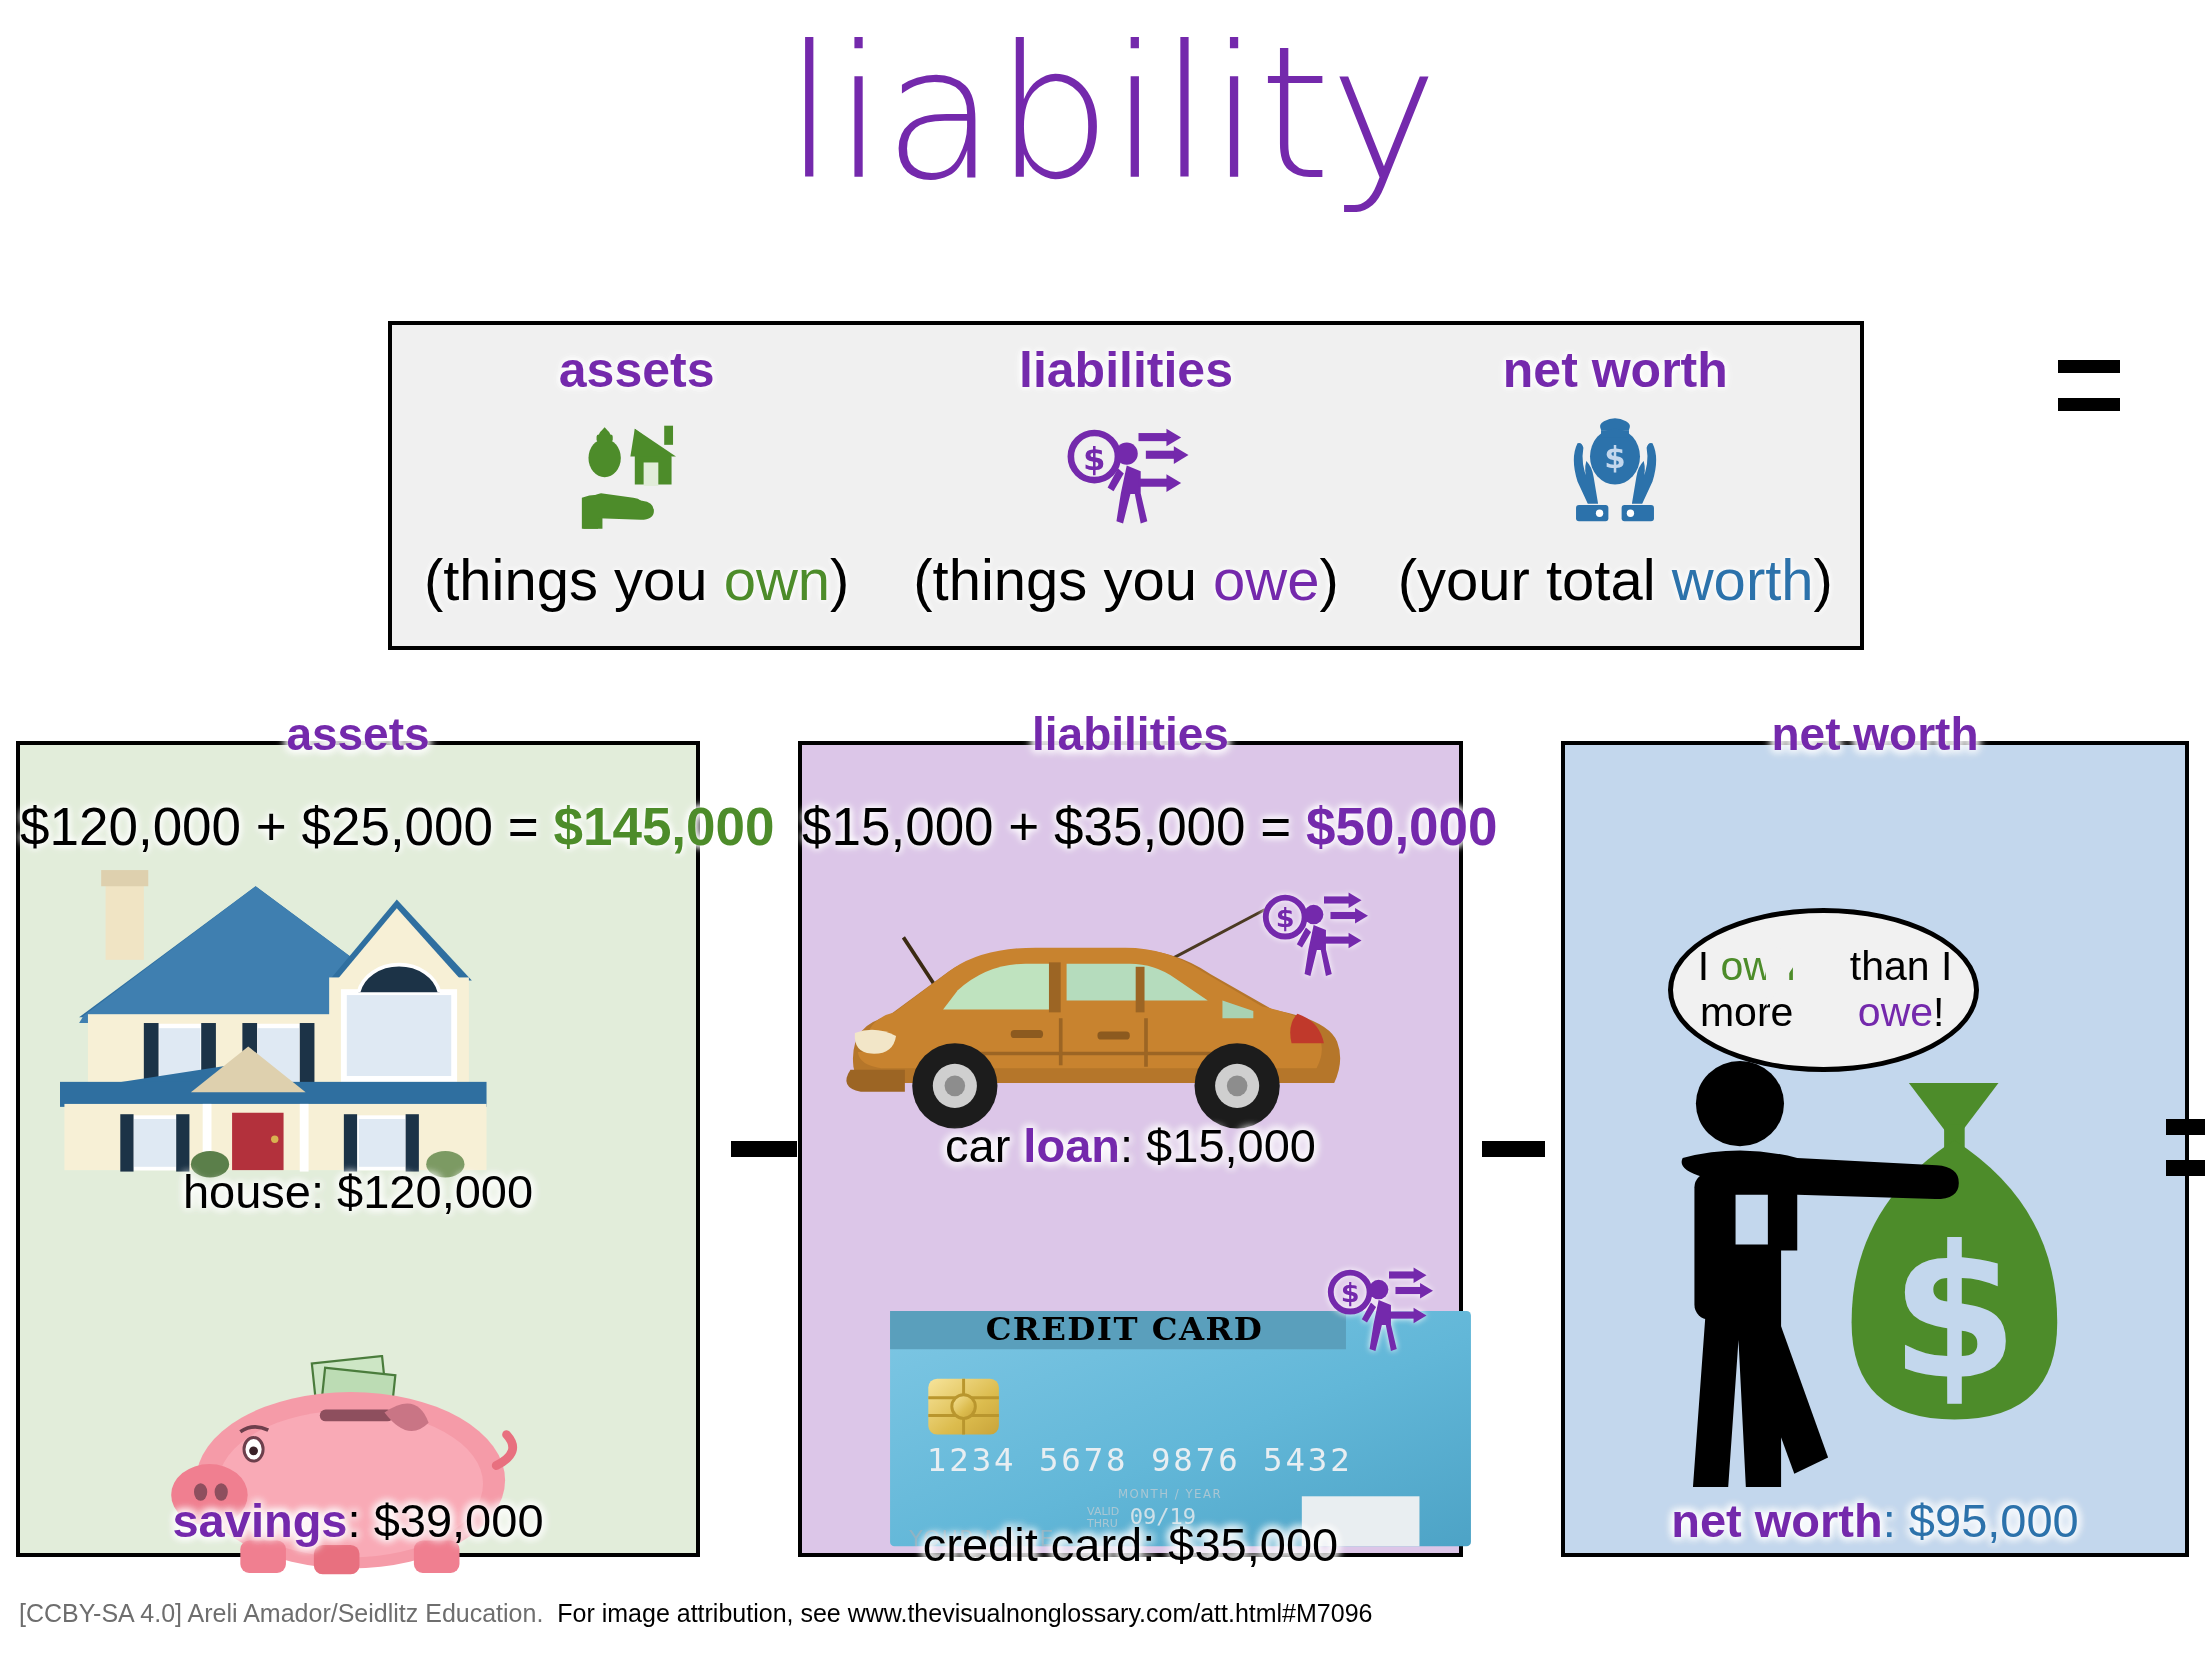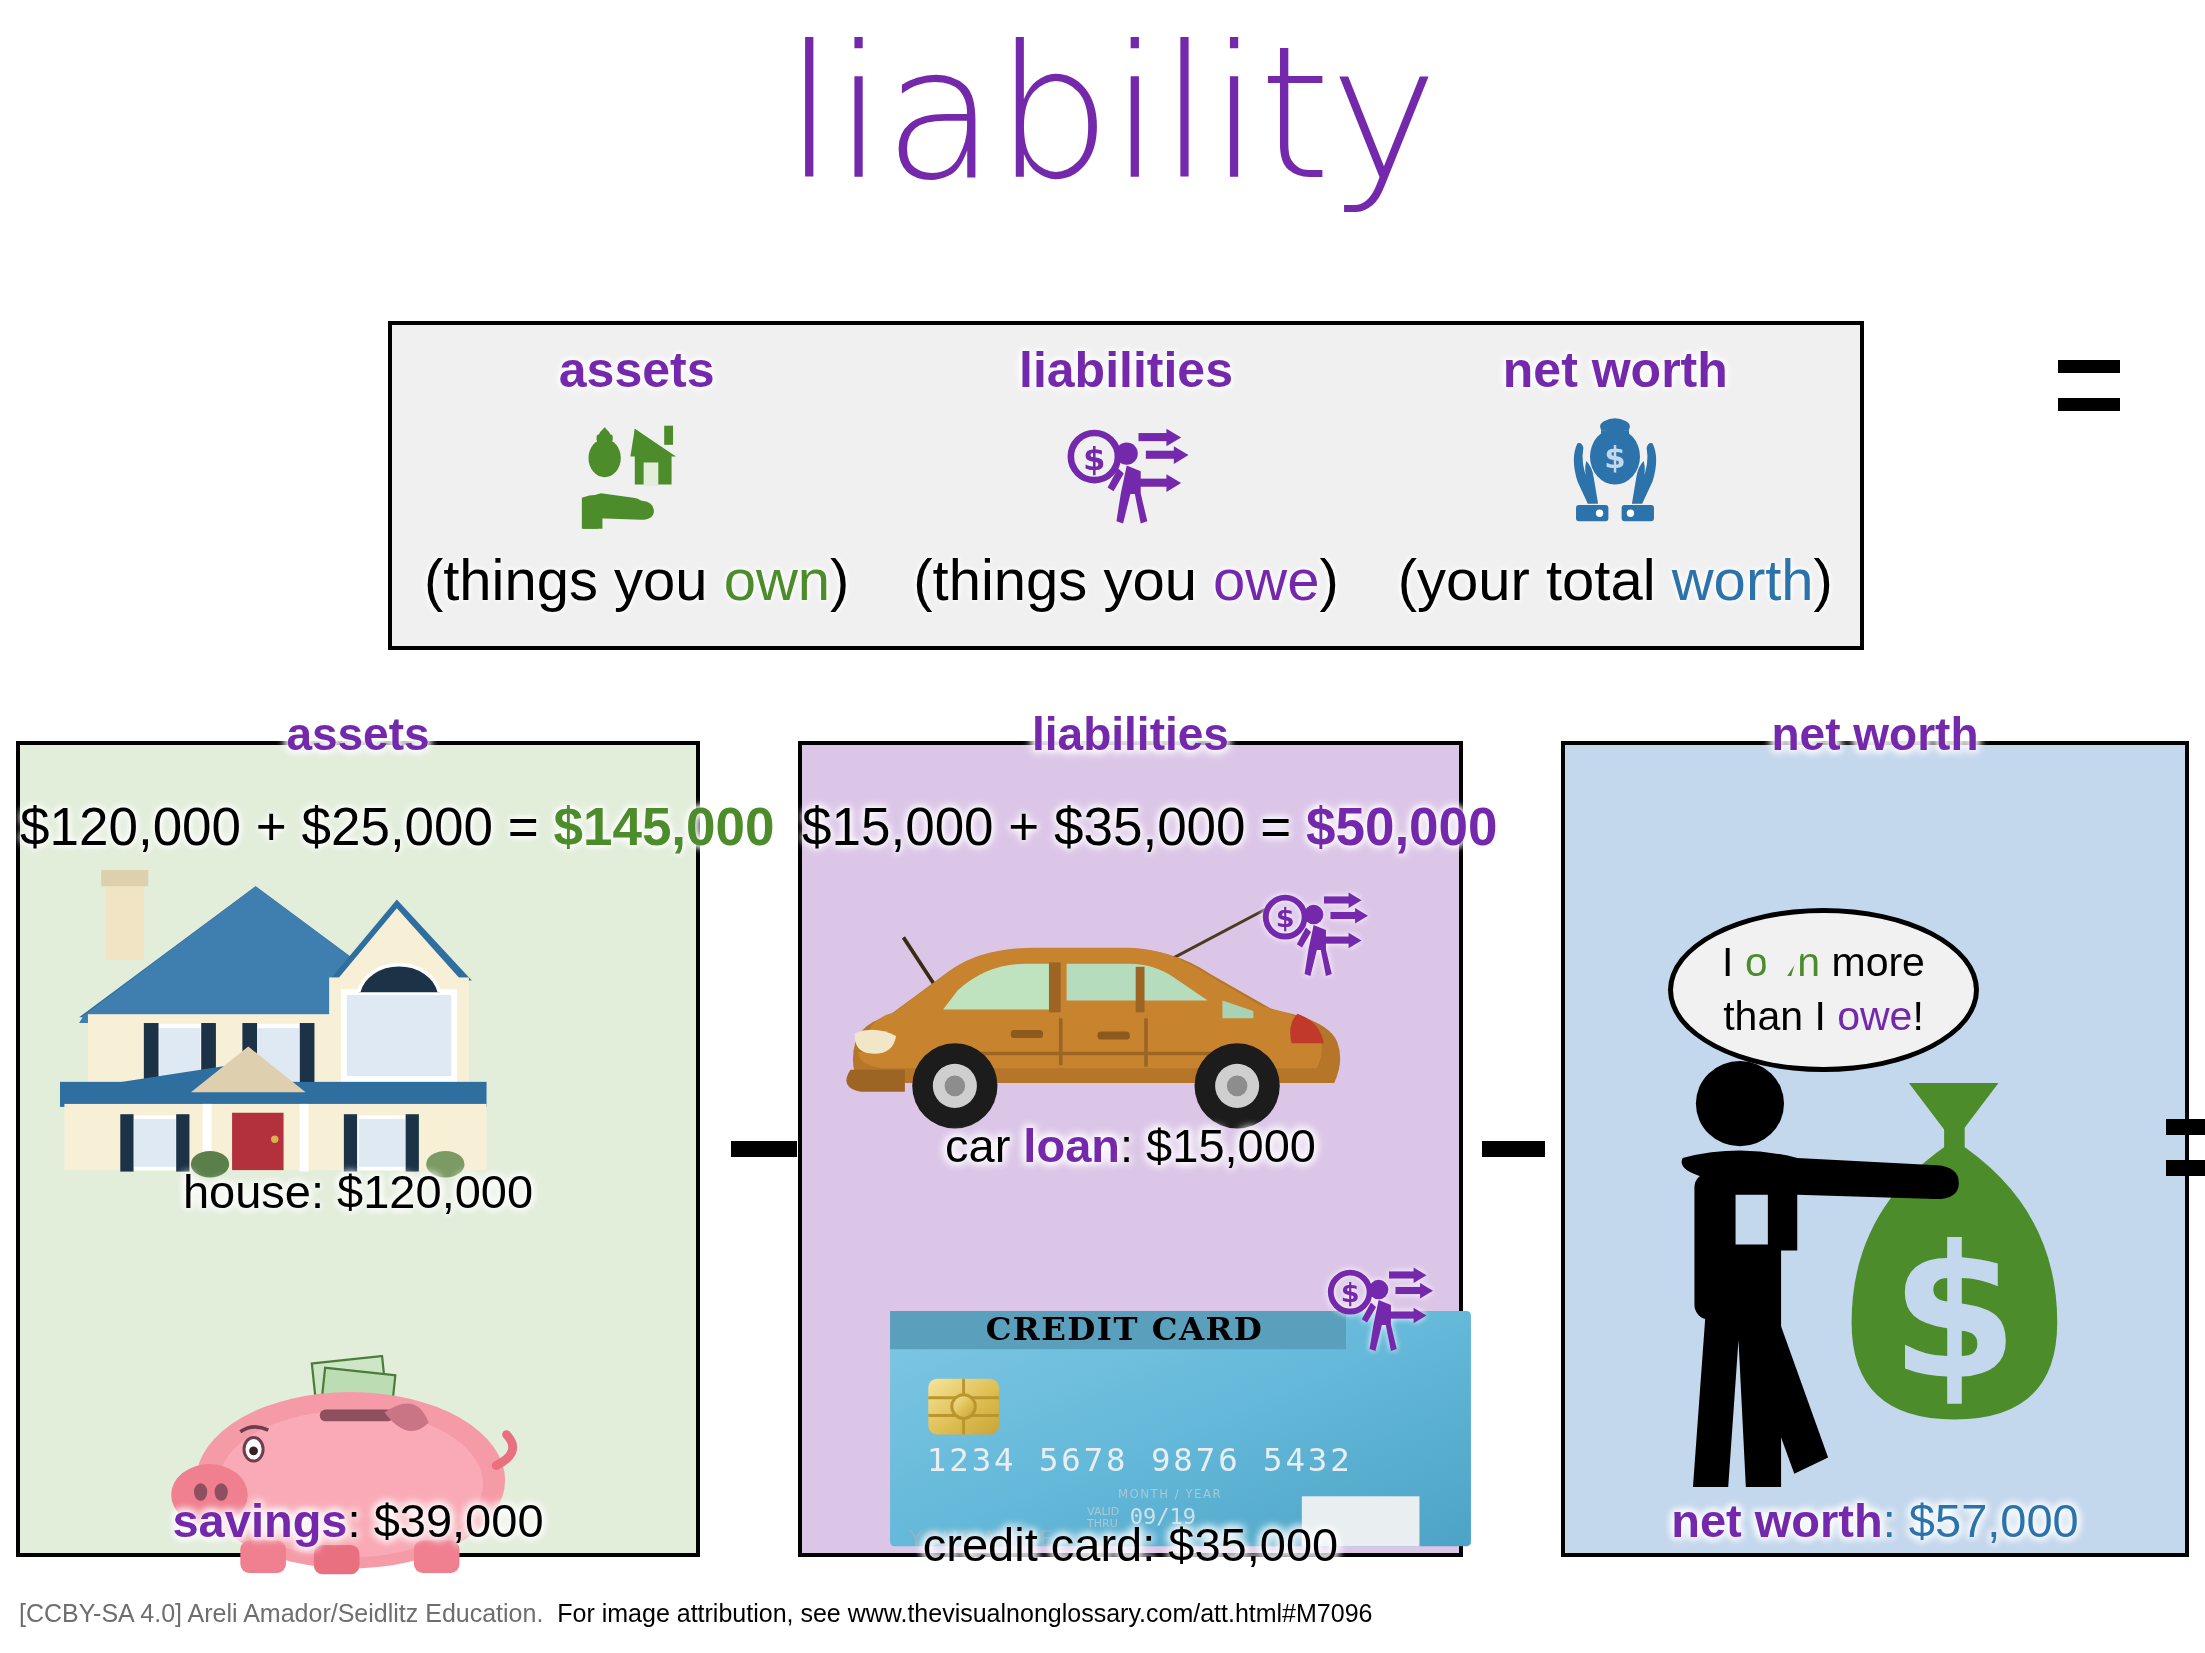--- a/index.html
+++ b/index.html
@@ -83,21 +83,21 @@
     font-size:25px;color:#000;white-space:nowrap;
     font-family:"Liberation Sans", sans-serif;
   }
   .footer .cc{color:#6e6e6e;}
 
   
   .art{position:absolute;}
   .speech{
     position:absolute;
     background:#f1f1f1;border:5.1px solid #000;border-radius:50%;
-    display:flex;flex-direction:column;align-items:center;justify-content:center;
+    display:flex;flex-direction:row;align-items:center;justify-content:center;
     font-size:41px;line-height:1.12;color:#000;text-align:center;z-index:7;gap:8px;
   }
   .tail{
     position:absolute;width:0;height:0;z-index:6;
   }
 </style>
 </head>
 <body>
 
 <div class="stage">
@@ -426,21 +426,21 @@
 
         <ellipse cx="118" cy="58" rx="60" ry="58" fill="#000"></ellipse>
         <path d="M40 132 q78-20 156 0 l190 10 q30 2 30 24 t-32 22 l-188-6 l0 76 l-40 0 l0-76 l-44 0 l0 96 l-44 0 l0-120 q-36-10 -28-26z" fill="#000"></path>
         <rect x="56" y="152" width="44" height="200" rx="20" fill="#000"></rect>
         <path d="M78 250 l96 0 l0 330 l-48 0 l-10-200 l-14 200 l-48 0 z" fill="#000"></path>
         <path d="M152 300 l86 240 l-46 22 l-84-230z" fill="#000"></path>
       </svg>
     </div>
 
     <div class="item-label" style="top:748px;">
-      <span class="key p">net worth</span><span class="b">: $57,000</span>
+      <span class="key p">net worth</span><span class="b">: $95,000</span>
     </div>
   </div>
 
   <div class="eqsign" style="left:2166px;top:1119px;width:66px;height:59px;">
     <div class="eqbar" style="position:absolute;left:0;top:0;width:66px;height:16px;"></div>
     <div class="eqbar" style="position:absolute;left:0;top:41px;width:66px;height:16px;"></div>
   </div>
 
   <div class="footer">
     <span class="cc">[CCBY-SA 4.0] Areli Amador/Seidlitz Education.</span>

